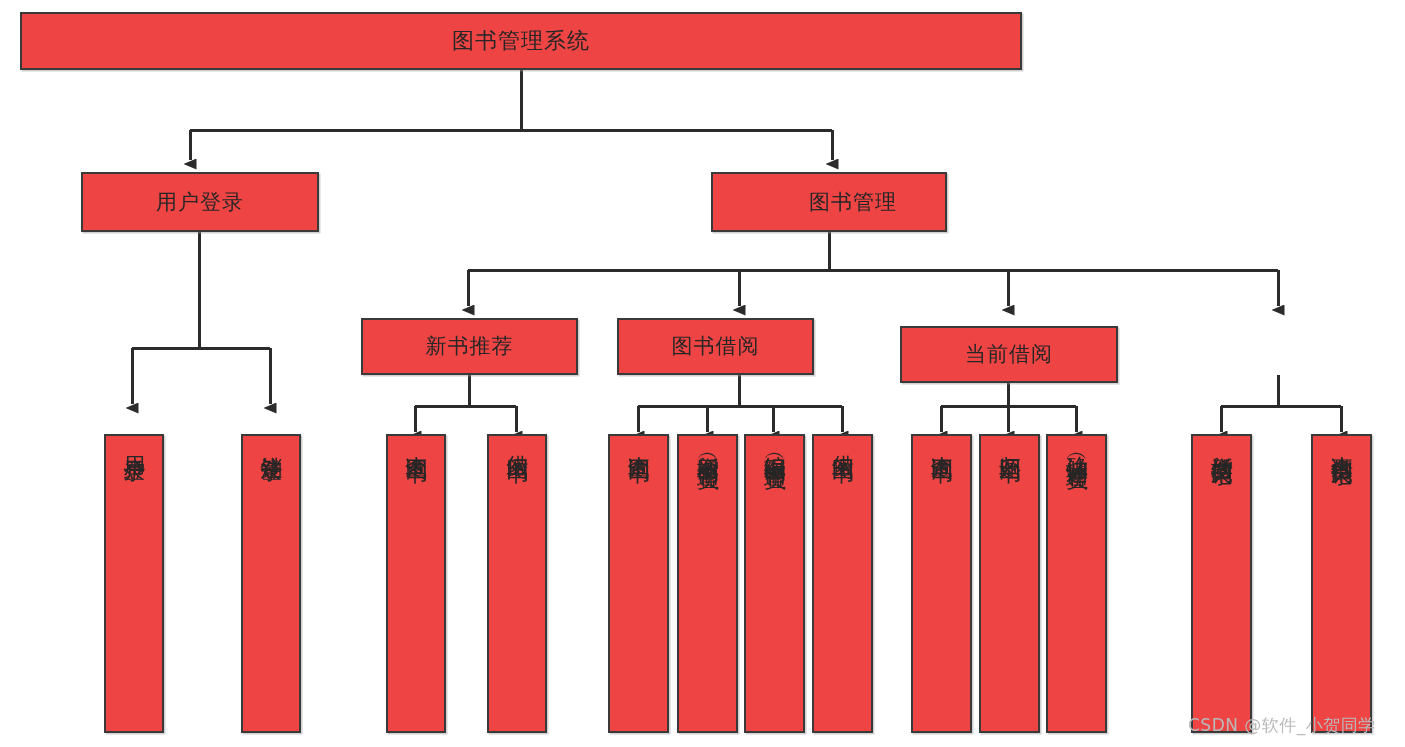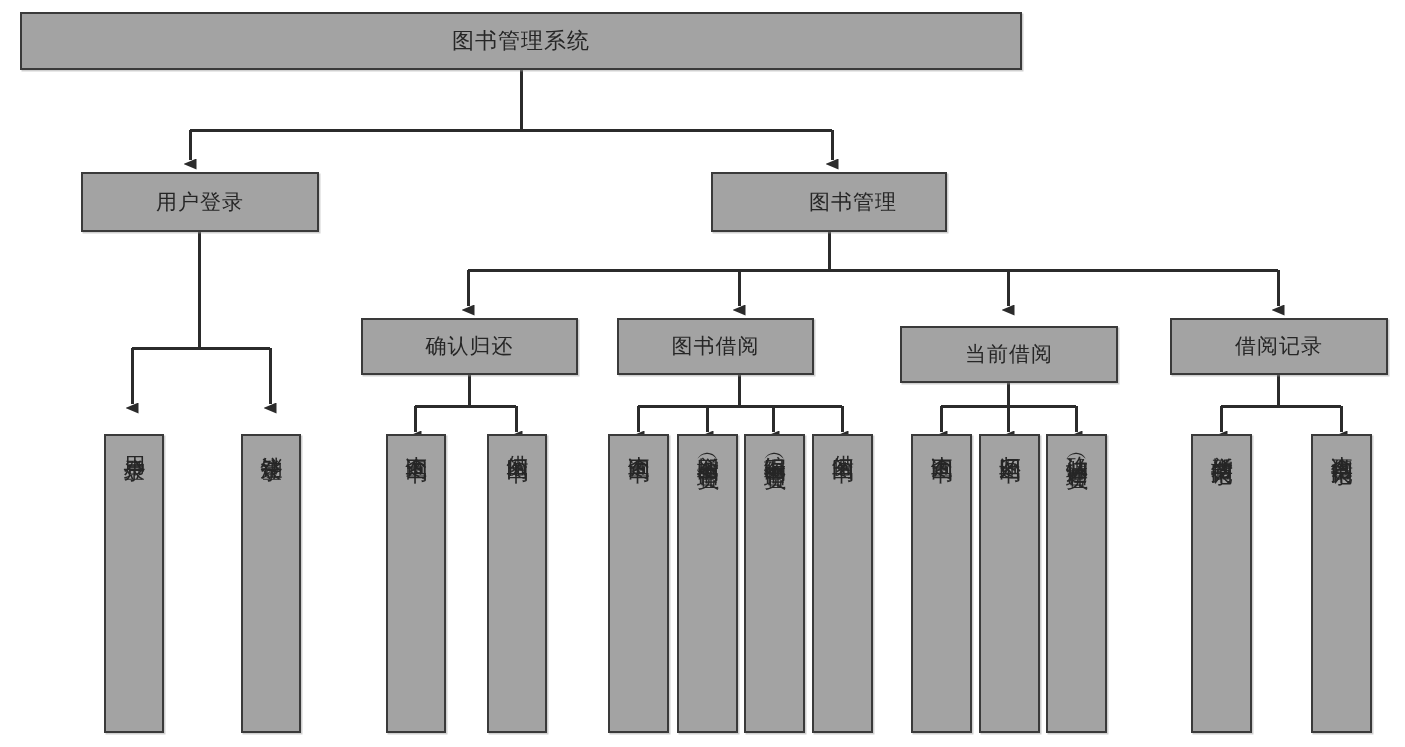--- a/index.html
+++ b/index.html
@@ -17,21 +17,21 @@
   }
   #edges{
     position:absolute;
     left:0;top:0;
     width:1405px;height:747px;
     pointer-events:none;
   }
   .node{
     position:absolute;
     box-sizing:border-box;
-    background:#a3a3a3;
+    background:#ef4444;
     border:2.5px solid #3a3a3a;
     display:flex;
     align-items:center;
     justify-content:center;
     box-shadow:1.5px 1.5px 0 rgba(150,150,150,0.45);
     font-family:Liberation Serif, serif;
   }
   .node .lbl{
     font-size:21px;
     line-height:1.15;
@@ -127,30 +127,27 @@
   </div>
 
   <div class="node" style="left:81px;top:172px;width:238px;height:60px;">
     <span class="lbl">用户登录</span>
   </div>
   <div class="node" style="left:711px;top:172px;width:236px;height:60px;padding-left:48px;">
     <span class="lbl">图书管理</span>
   </div>
 
   <div class="node" style="left:361px;top:318px;width:217px;height:57px;">
-    <span class="lbl">确认归还</span>
+    <span class="lbl">新书推荐</span>
   </div>
   <div class="node" style="left:617px;top:318px;width:197px;height:57px;">
     <span class="lbl">图书借阅</span>
   </div>
   <div class="node" style="left:900px;top:318px;width:218px;height:57px;margin-top:8px;">
     <span class="lbl">当前借阅</span>
-  </div>
-  <div class="node" style="left:1170px;top:318px;width:218px;height:57px;">
-    <span class="lbl">借阅记录</span>
   </div>
 
   <div class="node leaf" style="left:104px;top:434px;width:60px;height:299px;">
     <span class="lbl">用户登录</span>
   </div>
   <div class="node leaf" style="left:241px;top:434px;width:60px;height:299px;">
     <span class="lbl">注销登录</span>
   </div>
 
   <div class="node leaf" style="left:386px;top:434px;width:60px;height:299px;">
@@ -183,14 +180,15 @@
     <span class="lbl">确认归还（管理员）</span>
   </div>
 
   <div class="node leaf" style="left:1191px;top:434px;width:61px;height:299px;">
     <span class="lbl">新增借阅记录</span>
   </div>
   <div class="node leaf" style="left:1311px;top:434px;width:61px;height:299px;">
     <span class="lbl">查询借阅记录</span>
   </div>
 
+  <div class="watermark">CSDN @软件_小贺同学</div>
 
 </div>
 
 </body></html>

